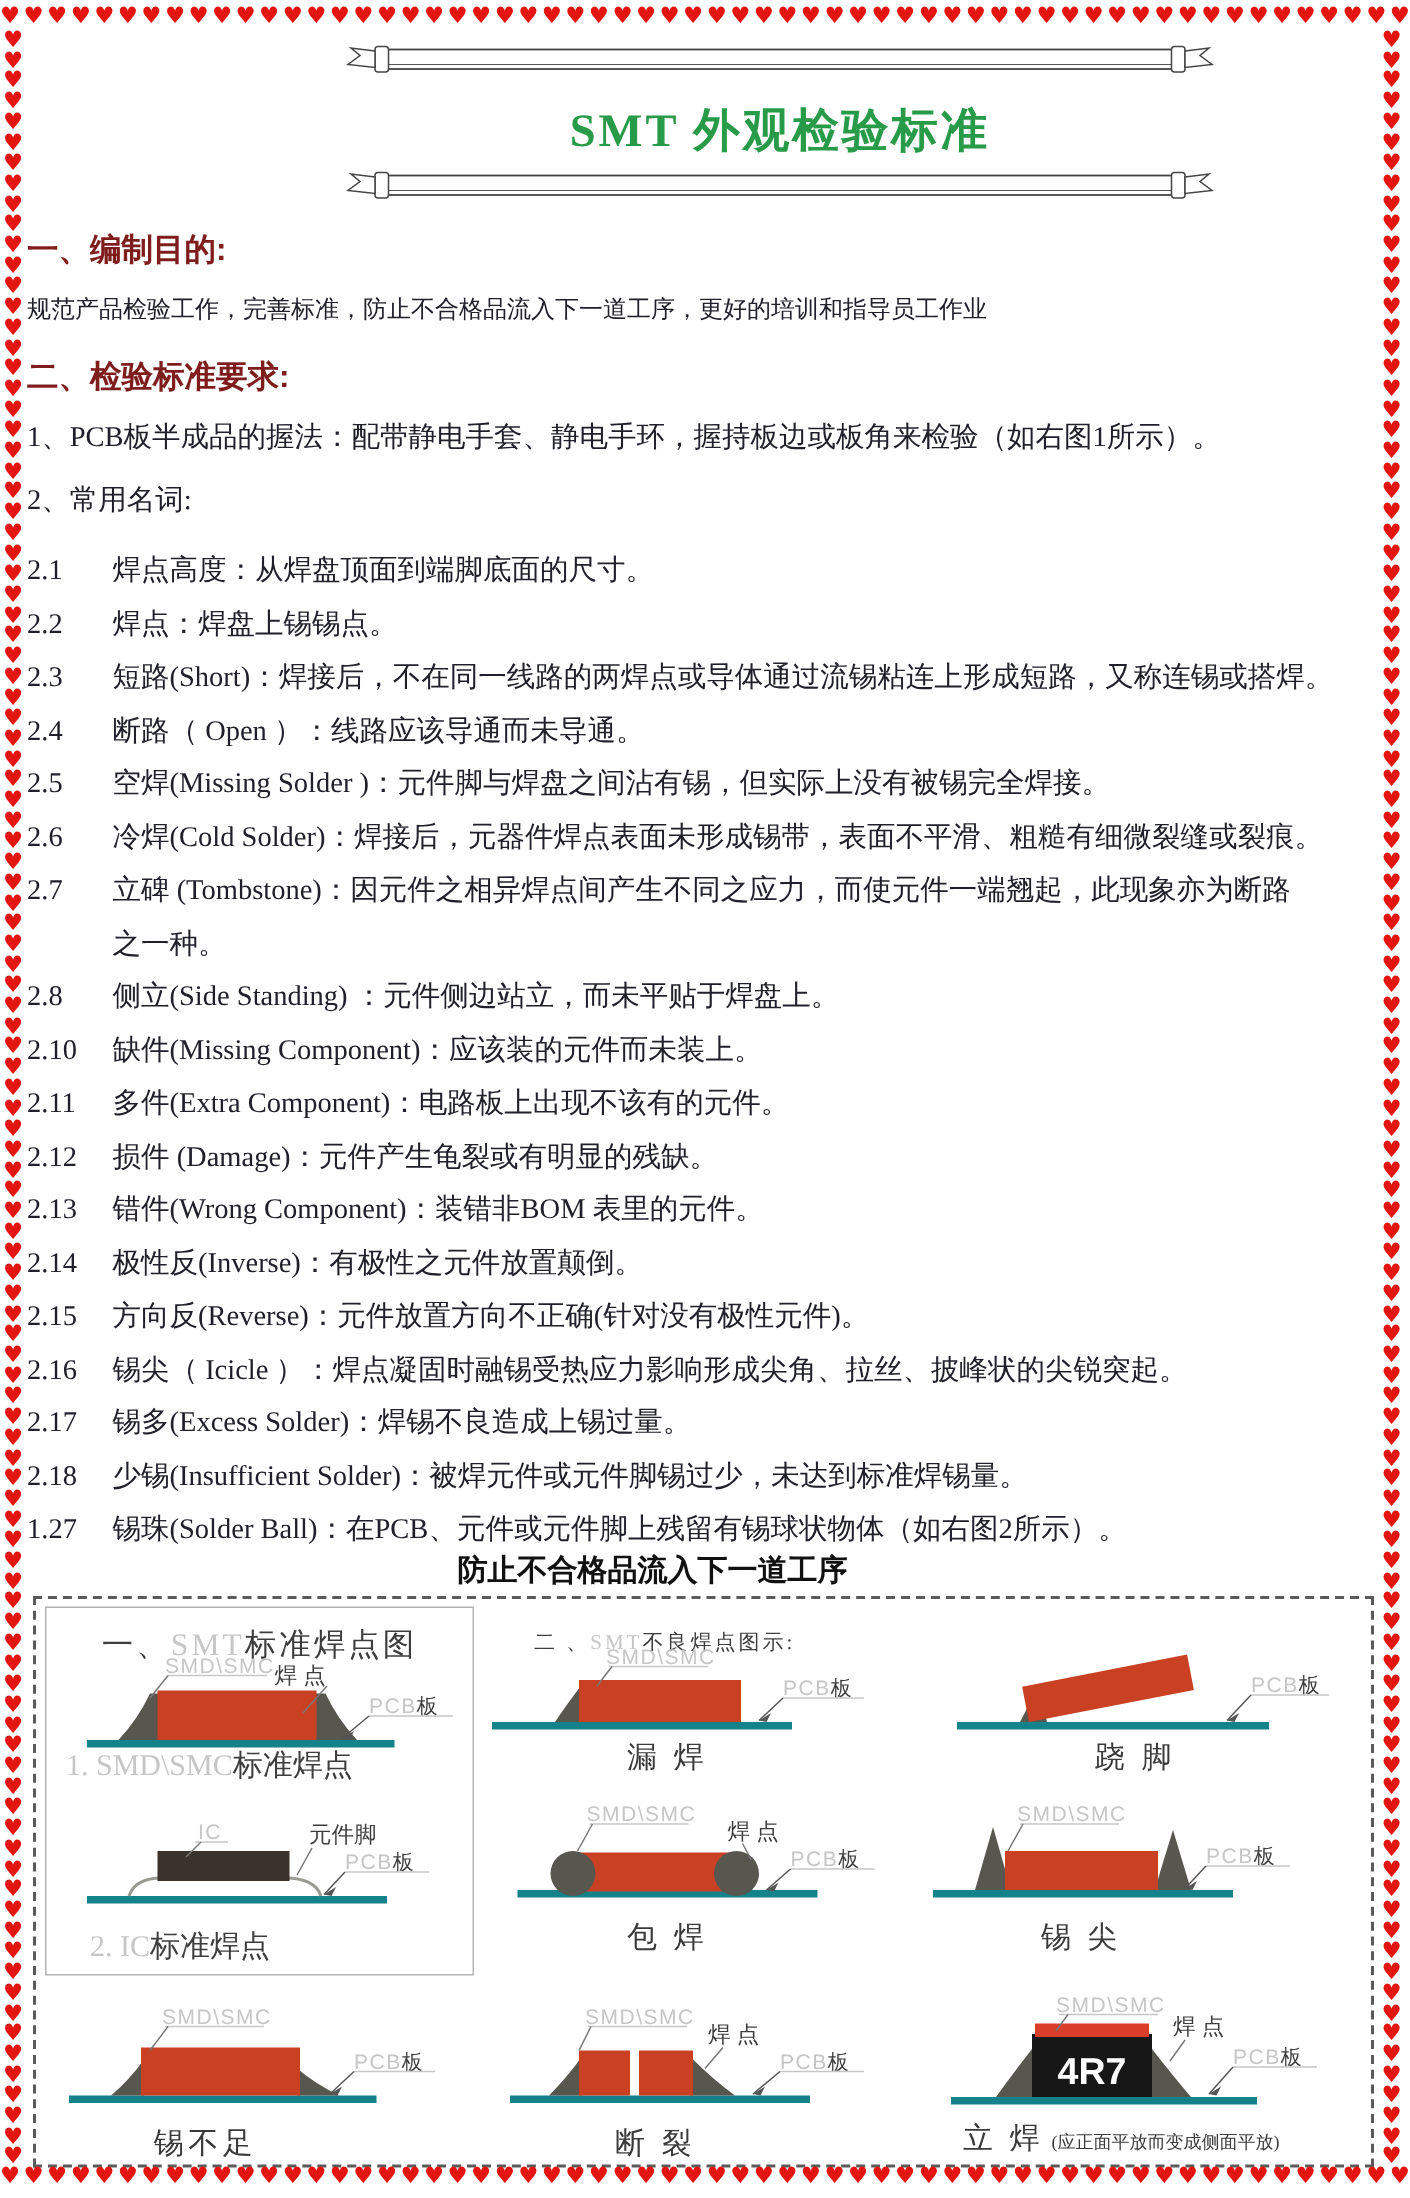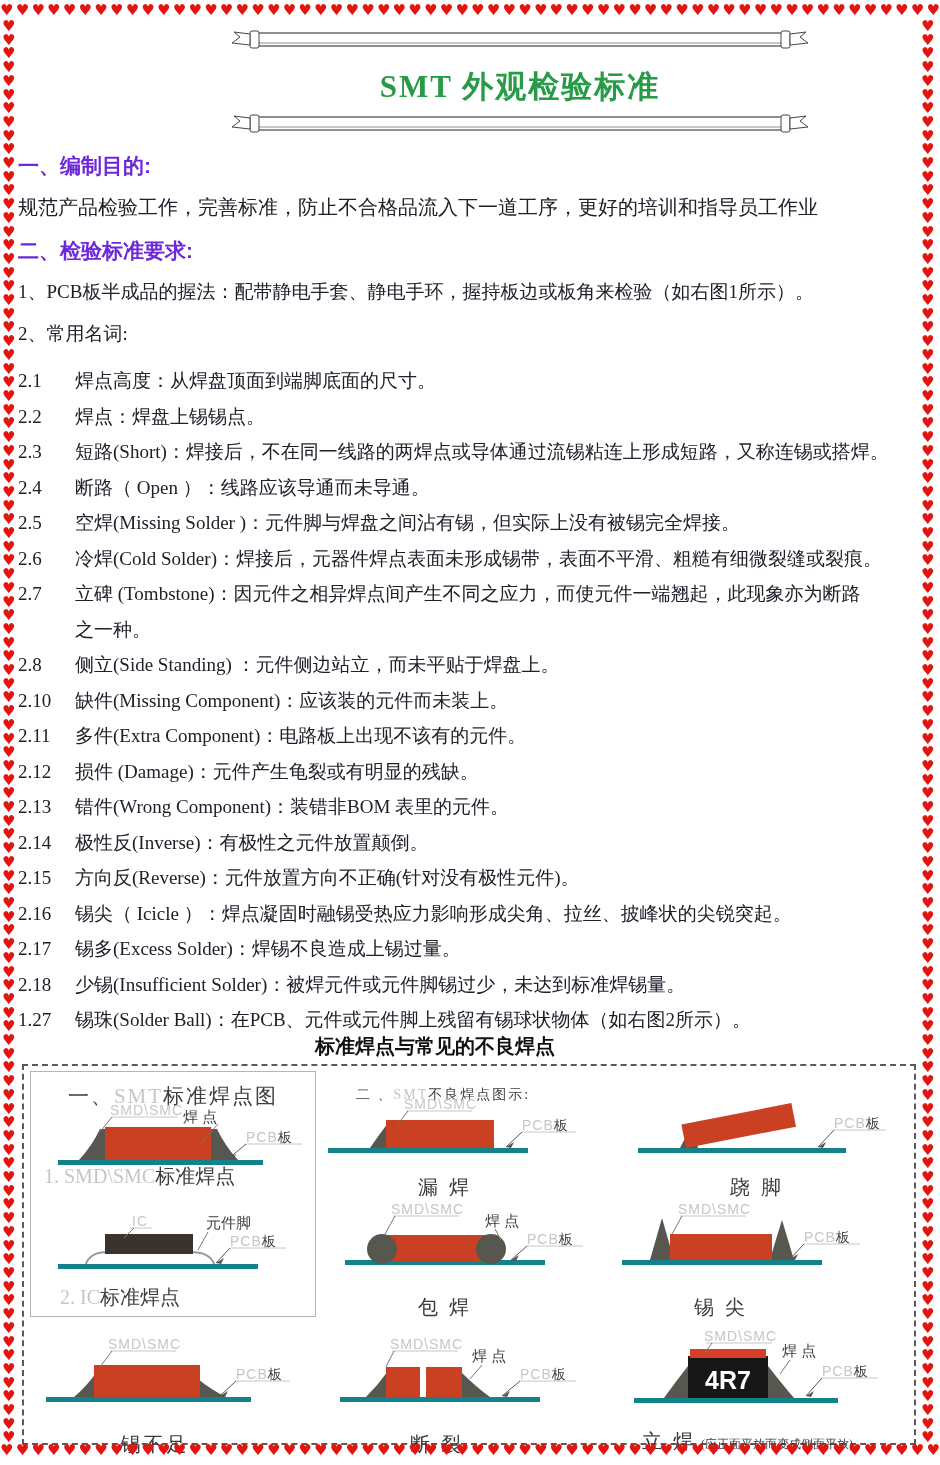--- a/index.html
+++ b/index.html
@@ -15,38 +15,38 @@
   .hearts-right{left:921px;}
   
   .banner{position:absolute;left:230px;width:580px;height:24px;}
   .banner-top{top:29px;}
   .banner-bot{top:113px;}
   .title{position:absolute;left:230px;top:58px;width:580px;height:56px;line-height:58px;text-align:center;
          font-size:31px;font-weight:bold;color:#279b47;letter-spacing:2px;
          font-family:"Liberation Serif","DejaVu Serif",serif;}
   
   .content{position:absolute;left:18px;top:152px;width:904px;}
-  .sec-h{font-family:"Liberation Sans","DejaVu Sans",sans-serif;font-weight:bold;font-size:21px;color:#6d28d9;margin:0 0 14px 0;}
-  .para{font-size:20px;margin:0 0 17px 0;line-height:26px;}
+  .sec-h{font-family:"Liberation Sans","DejaVu Sans",sans-serif;font-weight:bold;font-size:21px;color:#7f1d1d;margin:0 0 14px 0;}
+  .para{font-size:16px;margin:0 0 17px 0;line-height:26px;}
   .item{font-size:19px;margin:0 0 16px 0;line-height:26px;}
   .terms{margin-top:2px;}
   .term{display:flex;font-size:19px;line-height:35.5px;}
   .tnum{flex:0 0 57px;}
   .ttext{flex:1;white-space:pre-line;}
   
   .figure{position:absolute;left:0;top:1030px;width:940px;height:435px;}
   .fig-caption{position:absolute;left:0;top:3px;width:870px;text-align:center;font-size:20px;font-weight:bold;color:#111;}
   .dashed-box{position:absolute;left:22px;top:34px;width:894px;height:381px;border:2px dashed #5a5a5a;box-sizing:border-box;}
   .left-panel{position:absolute;left:30px;top:41px;width:286px;height:246px;border:1px solid #b4b4b4;box-sizing:border-box;}
   .lp-head{position:absolute;left:34px;top:52px;width:278px;text-align:center;font-size:21px;letter-spacing:2px;}
   .rp-head{position:absolute;left:356px;top:56px;width:260px;font-size:14px;letter-spacing:2px;}
   .gray{color:#c6c6c6;}
   .dark{color:#3d3d3d;}
   .fig-sub{position:absolute;font-size:20px;color:#3a3a3a;}
-  .defect-cap{position:absolute;font-size:20px;color:#3a3a3a;text-align:center;letter-spacing:3px;margin-top:16px;}
+  .defect-cap{position:absolute;font-size:20px;color:#3a3a3a;text-align:center;letter-spacing:3px;}
   .abs{position:absolute;}
   svg text{font-family:"Liberation Sans","DejaVu Sans",sans-serif;}
   .svg-gray{fill:#c6c6c6;letter-spacing:1px;}
   .svg-dark{fill:#3d3d3d;}
 </style>
 </head>
 <body>
 
 <div class="page">
 
@@ -482,21 +482,21 @@
           <span class="ttext">少锡(Insufficient Solder)：被焊元件或元件脚锡过少，未达到标准焊锡量。</span>
         </div>
         <div class="term">
           <span class="tnum">1.27</span>
           <span class="ttext">锡珠(Solder Ball)：在PCB、元件或元件脚上残留有锡球状物体（如右图2所示）。</span>
         </div>
       </div>
   </div>
 
   <div class="figure">
-    <div class="fig-caption">标准焊点与常见的不良焊点</div>
+    <div class="fig-caption">防止不合格品流入下一道工序</div>
     <div class="dashed-box"></div>
     <div class="left-panel"></div>
 
     <div class="lp-head">
       <span class="dark">一、</span><span class="gray">SMT</span><span class="dark">标准焊点图</span>
     </div>
     <div class="rp-head">
       <span class="dark">二 、</span><span class="gray">SMT</span><span class="dark">不良焊点图示:</span>
     </div>
 
@@ -601,21 +601,21 @@
       <path d="M160,62 L160,44 Q172,54 188,62 Z" fill="#57564f"></path>
       <rect x="56" y="30" width="106" height="32" fill="#c94122"></rect>
       <text x="70" y="14" font-size="14" class="svg-gray">SMD\SMC</text>
       <line x1="72" y1="16" x2="138" y2="16" stroke="#c6c6c6" stroke-width="1"></line>
       <line x1="74" y1="16" x2="62" y2="32" stroke="#777" stroke-width="1"></line>
       <text x="198" y="44" font-size="14"><tspan class="svg-gray">PCB</tspan><tspan class="svg-dark">板</tspan></text>
       <line x1="198" y1="46" x2="252" y2="46" stroke="#c6c6c6" stroke-width="1"></line>
       <line x1="198" y1="46" x2="182" y2="61" stroke="#555" stroke-width="1"></line>
       <path d="M182,61 L190,56 L187,62 Z" fill="#555"></path>
     </svg>
-    <div class="defect-cap" style="left:70px;top:385px;width:170px">锡不足</div>
+    <div class="defect-cap" style="left:52px;top:385px;width:170px">锡不足</div>
 
     <svg class="abs" style="left:330px;top:305px" width="262" height="82" viewBox="0 0 262 82">
       <rect x="10" y="62" width="200" height="5" fill="#13828a"></rect>
       <path d="M58,62 L58,36 Q48,50 36,62 Z" fill="#57564f"></path>
       <path d="M130,62 L130,36 Q146,52 160,62 Z" fill="#57564f"></path>
       <rect x="56" y="32" width="34" height="30" fill="#c94122"></rect>
       <rect x="96" y="32" width="36" height="30" fill="#c94122"></rect>
       <text x="60" y="14" font-size="14" class="svg-gray">SMD\SMC</text>
       <line x1="62" y1="16" x2="128" y2="16" stroke="#c6c6c6" stroke-width="1"></line>
       <line x1="64" y1="16" x2="56" y2="32" stroke="#777" stroke-width="1"></line>

